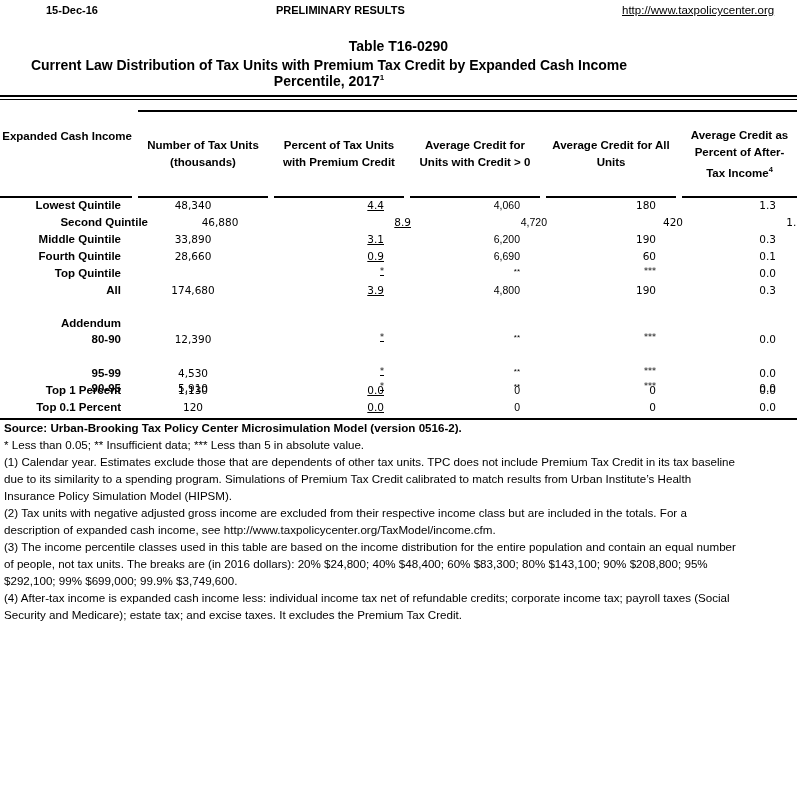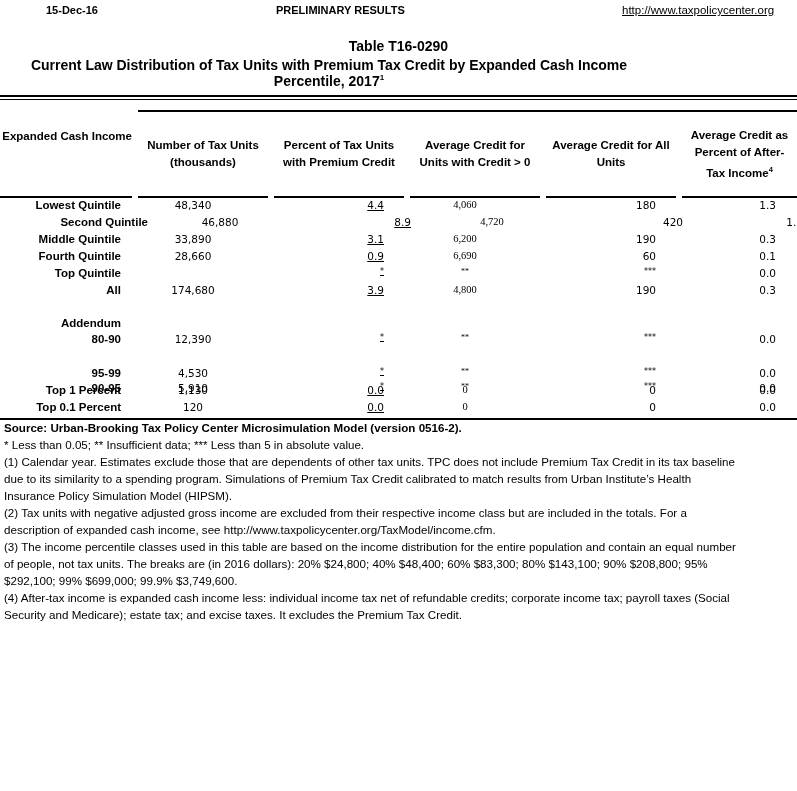--- a/index.html
+++ b/index.html
@@ -14,21 +14,21 @@
   .title2 sup { font-size: 8px; }
   .rule { background: #000; height: 2px; }
   .thin { height: 1.5px; }
   .colhead { font-size: 11.5px; font-weight: bold; text-align: center; line-height: 17px; }
   .colhead sup { font-size: 7.5px; }
   .row { left: 0; width: 797px; height: 17px; font-size: 11.5px; }
   .cell { position: absolute; top: 0; text-align: right; }
   .c1 { left: 0; width: 121px; font-weight: bold; }
   .c2 { left: 138px; width: 110px; font-family: "DejaVu Sans", sans-serif; font-size: 10.5px; text-align: center; }
   .c3 { left: 274px; width: 110px; font-family: "DejaVu Sans", sans-serif; font-size: 10.5px; text-decoration: underline; }
-  .c4 { left: 410px; width: 110px; font-family: Liberation Serif, serif; font-size: 10.5px; text-align: center; }
+  .c4 { left: 410px; width: 110px; font-family: Liberation Sans, sans-serif; font-size: 10.5px; }
   .c5 { left: 546px; width: 110px; font-family: "DejaVu Sans", sans-serif; font-size: 10.5px; }
   .c6 { left: 682px; width: 94px; font-family: "DejaVu Sans", sans-serif; font-size: 10.5px; }
   .star { font-size: 8px; }
   .notes { left: 4px; top: 418px; width: 795px; font-size: 11.6px; line-height: 17px; }
   .notes .src { font-weight: bold; }
   .notes div { white-space: nowrap; }
 </style>
 </head>
 <body>
 

